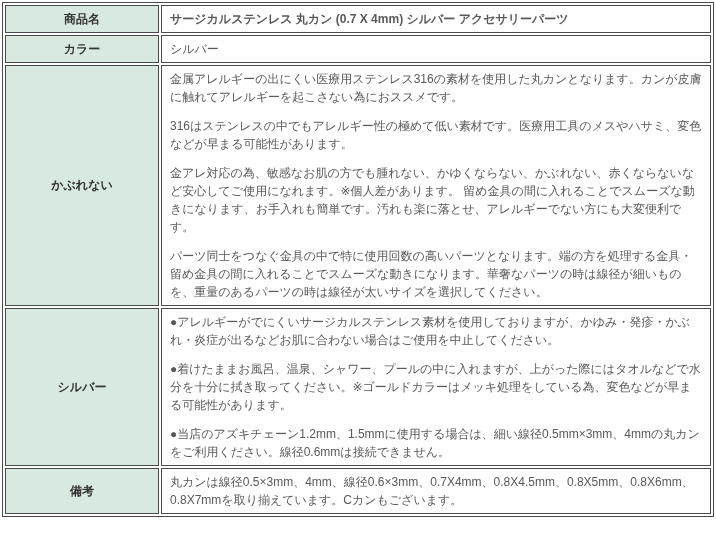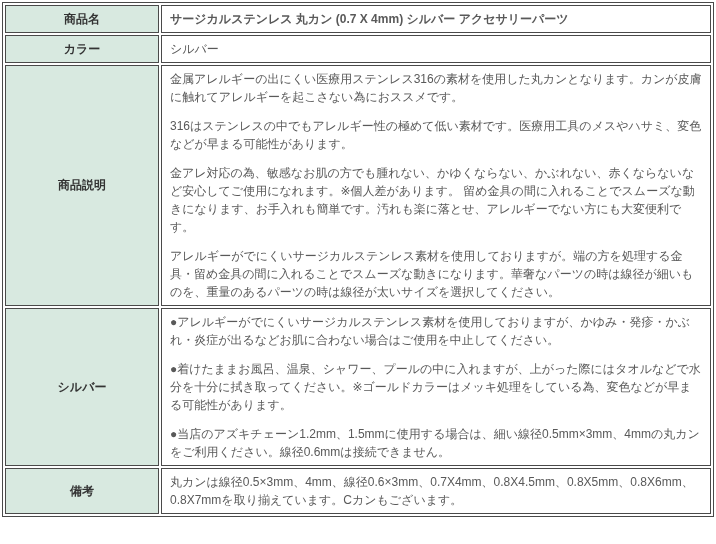--- a/index.html
+++ b/index.html
@@ -77,26 +77,26 @@
     <tbody>
         <tr>
       <th>商品名</th>
       <td class="row-title">サージカルステンレス 丸カン (0.7 X 4mm) シルバー アクセサリーパーツ</td>
     </tr>
     <tr>
       <th>カラー</th>
       <td>シルバー</td>
     </tr>
     <tr>
-      <th>商品説明</th>
+      <th>かぶれない</th>
       <td class="multi">
         <p class="para">金属アレルギーの出にくい医療用ステンレス316の素材を使用した丸カンとなります。カンが皮膚に触れてアレルギーを起こさない為におススメです。</p>
         <p class="para">316はステンレスの中でもアレルギー性の極めて低い素材です。医療用工具のメスやハサミ、変色などが早まる可能性があります。</p>
         <p class="para">金アレ対応の為、敏感なお肌の方でも腫れない、かゆくならない、かぶれない、赤くならないなど安心してご使用になれます。※個人差があります。 留め金具の間に入れることでスムーズな動きになります、お手入れも簡単です。汚れも楽に落とせ、アレルギーでない方にも大変便利です。</p>
-        <p class="para">アレルギーがでにくいサージカルステンレス素材を使用しておりますが。端の方を処理する金具・留め金具の間に入れることでスムーズな動きになります。華奢なパーツの時は線径が細いものを、重量のあるパーツの時は線径が太いサイズを選択してください。</p>
+        <p class="para">パーツ同士をつなぐ金具の中で特に使用回数の高いパーツとなります。端の方を処理する金具・留め金具の間に入れることでスムーズな動きになります。華奢なパーツの時は線径が細いものを、重量のあるパーツの時は線径が太いサイズを選択してください。</p>
       </td>
     </tr>
     <tr>
       <th>シルバー</th>
       <td class="multi">
         <p class="para">●アレルギーがでにくいサージカルステンレス素材を使用しておりますが、かゆみ・発疹・かぶれ・炎症が出るなどお肌に合わない場合はご使用を中止してください。</p>
         <p class="para">●着けたままお風呂、温泉、シャワー、プールの中に入れますが、上がった際にはタオルなどで水分を十分に拭き取ってください。※ゴールドカラーはメッキ処理をしている為、変色などが早まる可能性があります。</p>
         <p class="para">●当店のアズキチェーン1.2mm、1.5mmに使用する場合は、細い線径0.5mm×3mm、4mmの丸カンをご利用ください。線径0.6mmは接続できません。</p>
       </td>
     </tr>

